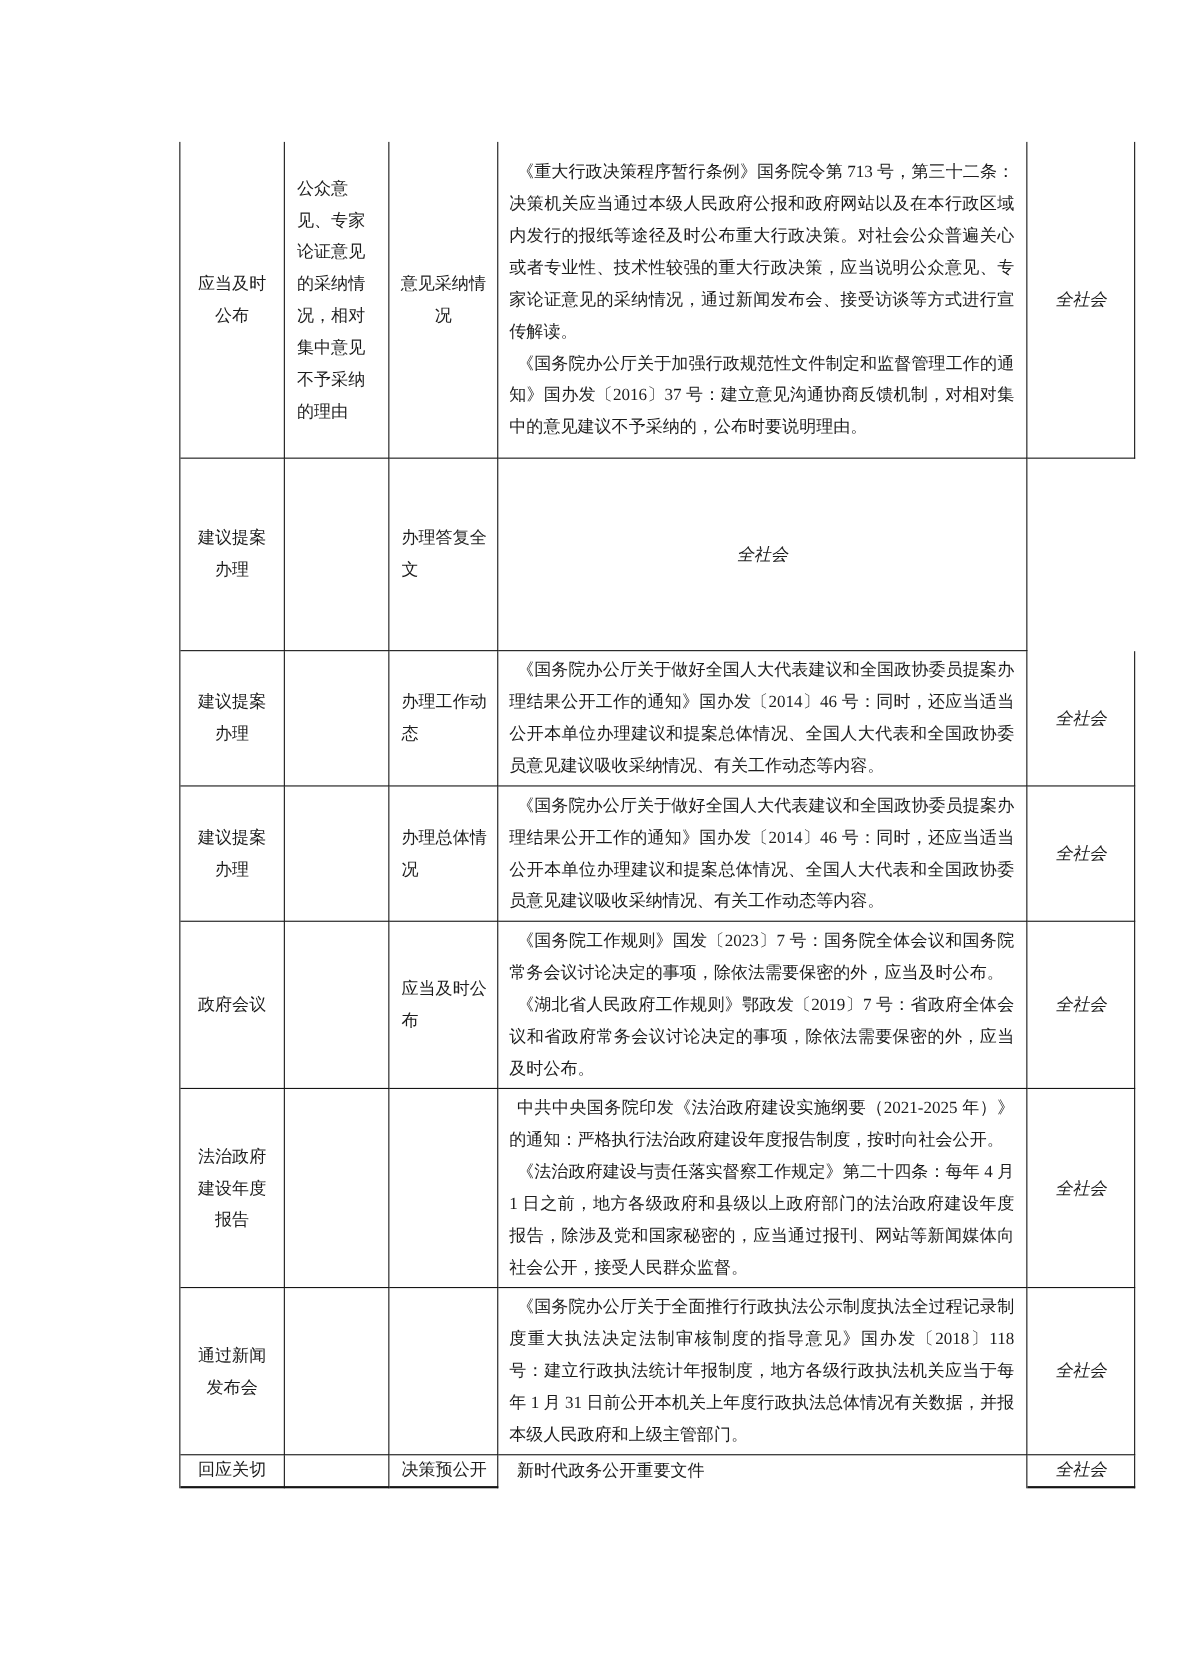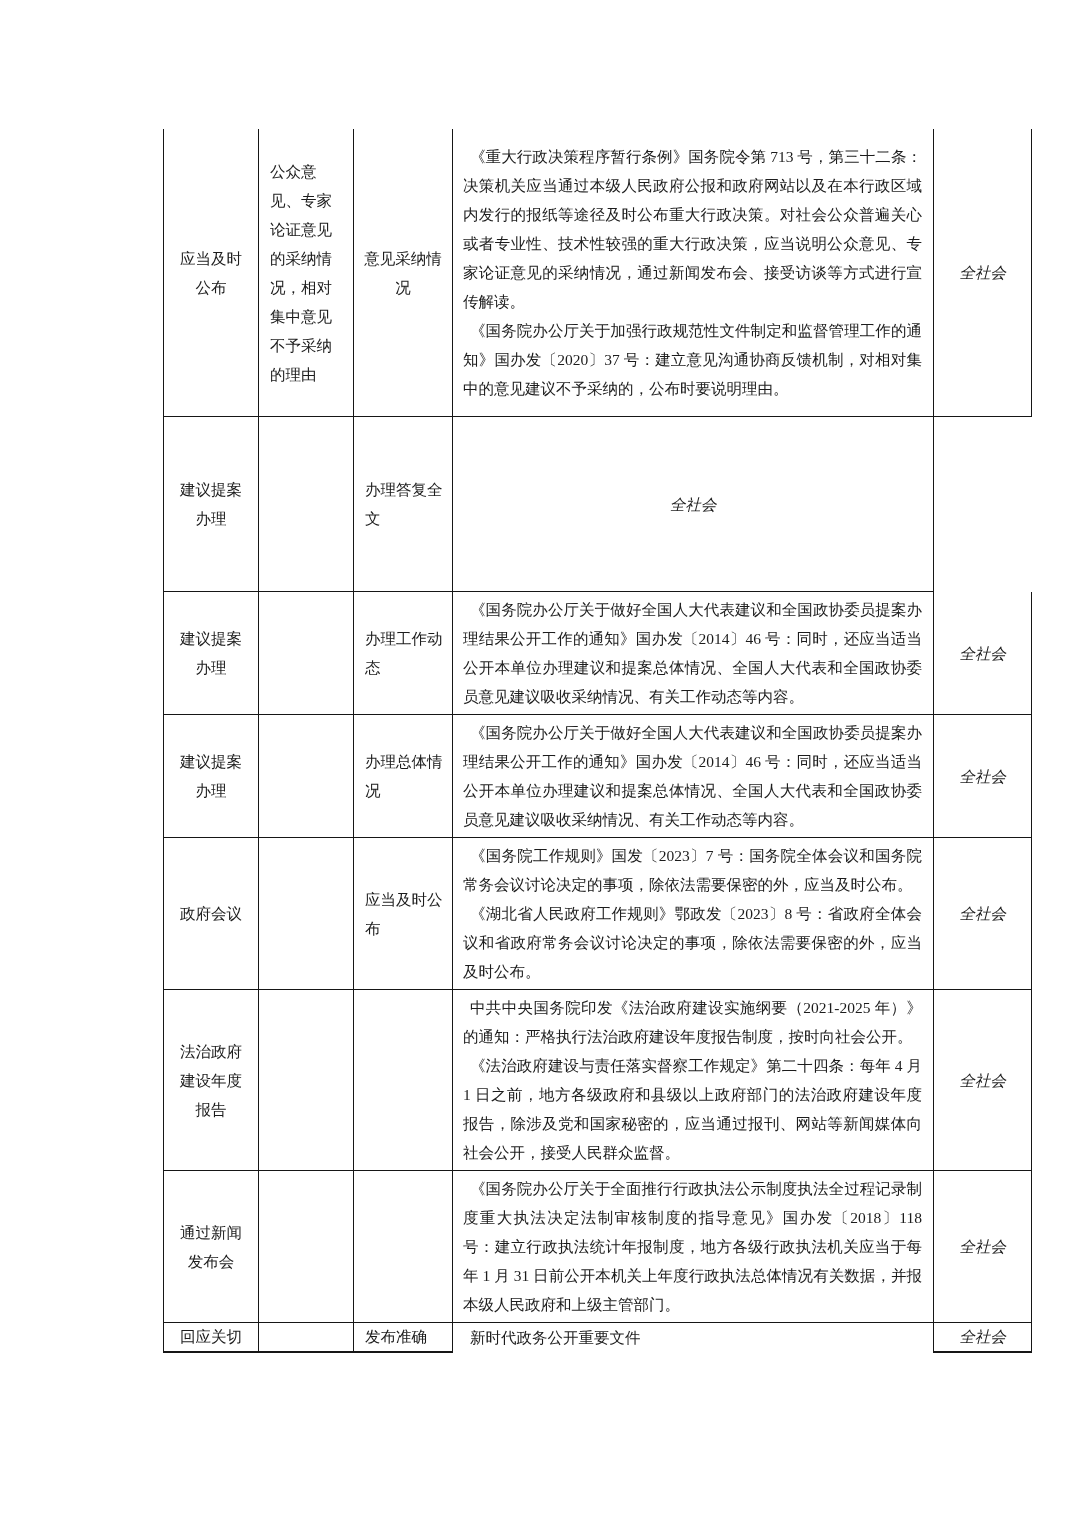--- a/index.html
+++ b/index.html
@@ -41,21 +41,21 @@
 <body>
 
 <div class="page">
   <div class="doc-table" id="table-root">
       <div class="t-row" style="min-height: 288px;">
         <div class="t-cell c-category">应当及时公布</div>
         <div class="t-cell c-item">公众意见、专家论证意见的采纳情况，相对集中意见不予采纳的理由</div>
         <div class="t-cell c-subcategory">意见采纳情况</div>
         <div class="t-cell c-basis">
           <p>《重大行政决策程序暂行条例》国务院令第 713 号，第三十二条：决策机关应当通过本级人民政府公报和政府网站以及在本行政区域内发行的报纸等途径及时公布重大行政决策。对社会公众普遍关心或者专业性、技术性较强的重大行政决策，应当说明公众意见、专家论证意见的采纳情况，通过新闻发布会、接受访谈等方式进行宣传解读。</p>
-          <p>《国务院办公厅关于加强行政规范性文件制定和监督管理工作的通知》国办发〔2020〕37 号：建立意见沟通协商反馈机制，对相对集中的意见建议不予采纳的，公布时要说明理由。</p>
+          <p>《国务院办公厅关于加强行政规范性文件制定和监督管理工作的通知》国办发〔2016〕37 号：建立意见沟通协商反馈机制，对相对集中的意见建议不予采纳的，公布时要说明理由。</p>
         </div>
         <div class="t-cell c-audience">全社会</div>
       </div>
       <div class="t-row" style="min-height: 175px;">
         <div class="t-cell c-category">建议提案办理</div>
         <div class="t-cell c-subcategory"></div>
         <div class="t-cell c-item">办理答复全文</div>
         <div class="t-cell c-audience">全社会</div>
       </div>
       <div class="t-row" style="min-height: 114px;">
@@ -75,21 +75,21 @@
           <p>《国务院办公厅关于做好全国人大代表建议和全国政协委员提案办理结果公开工作的通知》国办发〔2014〕46 号：同时，还应当适当公开本单位办理建议和提案总体情况、全国人大代表和全国政协委员意见建议吸收采纳情况、有关工作动态等内容。</p>
         </div>
         <div class="t-cell c-audience">全社会</div>
       </div>
       <div class="t-row" style="min-height: 142px;">
         <div class="t-cell c-category">政府会议</div>
         <div class="t-cell c-subcategory"></div>
         <div class="t-cell c-item">应当及时公布</div>
         <div class="t-cell c-basis">
           <p>《国务院工作规则》国发〔2023〕7 号：国务院全体会议和国务院常务会议讨论决定的事项，除依法需要保密的外，应当及时公布。</p>
-          <p>《湖北省人民政府工作规则》鄂政发〔2023〕8 号：省政府全体会议和省政府常务会议讨论决定的事项，除依法需要保密的外，应当及时公布。</p>
+          <p>《湖北省人民政府工作规则》鄂政发〔2019〕7 号：省政府全体会议和省政府常务会议讨论决定的事项，除依法需要保密的外，应当及时公布。</p>
         </div>
         <div class="t-cell c-audience">全社会</div>
       </div>
       <div class="t-row" style="min-height: 177px;">
         <div class="t-cell c-category">法治政府建设年度报告</div>
         <div class="t-cell c-subcategory"></div>
         <div class="t-cell c-item"></div>
         <div class="t-cell c-basis">
           <p>中共中央国务院印发《法治政府建设实施纲要（2021-2025 年）》的通知：严格执行法治政府建设年度报告制度，按时向社会公开。</p>
           <p>《法治政府建设与责任落实督察工作规定》第二十四条：每年 4 月 1 日之前，地方各级政府和县级以上政府部门的法治政府建设年度报告，除涉及党和国家秘密的，应当通过报刊、网站等新闻媒体向社会公开，接受人民群众监督。</p>
@@ -101,20 +101,20 @@
         <div class="t-cell c-subcategory"></div>
         <div class="t-cell c-item"></div>
         <div class="t-cell c-basis">
           <p>《国务院办公厅关于全面推行行政执法公示制度执法全过程记录制度重大执法决定法制审核制度的指导意见》国办发〔2018〕118 号：建立行政执法统计年报制度，地方各级行政执法机关应当于每年 1 月 31 日前公开本机关上年度行政执法总体情况有关数据，并报本级人民政府和上级主管部门。</p>
         </div>
         <div class="t-cell c-audience">全社会</div>
       </div>
       <div class="t-row row-continued" style="min-height: 25px;">
         <div class="t-cell c-category">回应关切</div>
         <div class="t-cell c-subcategory"></div>
-        <div class="t-cell c-item">发布准确</div>
+        <div class="t-cell c-item">决策预公开</div>
         <div class="t-cell c-basis">
           <p>新时代政务公开重要文件</p>
         </div>
         <div class="t-cell c-audience">全社会</div>
       </div>
     </div>
 </div>
 
 </body></html>

